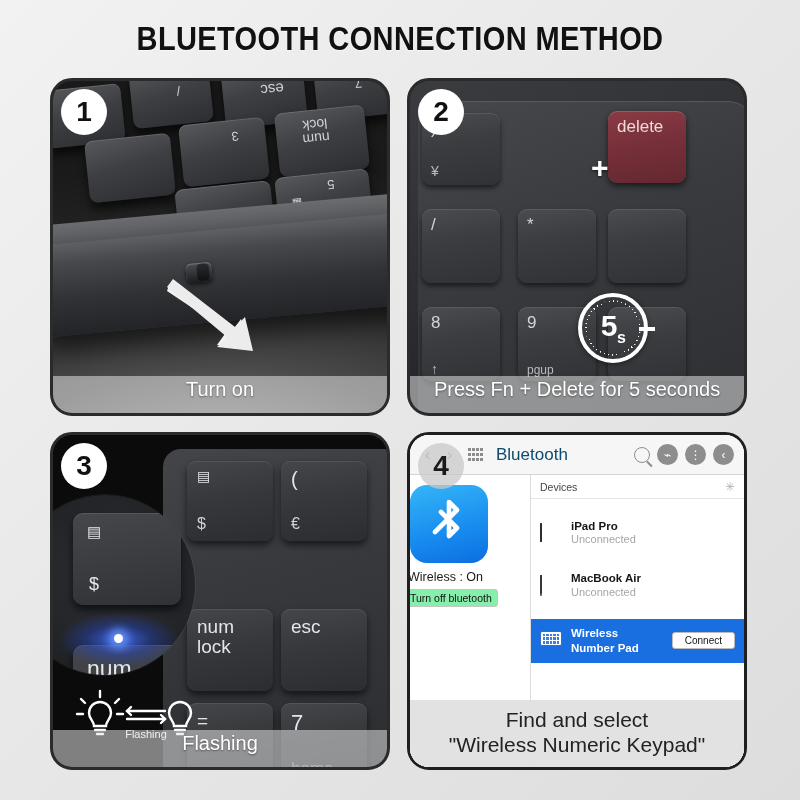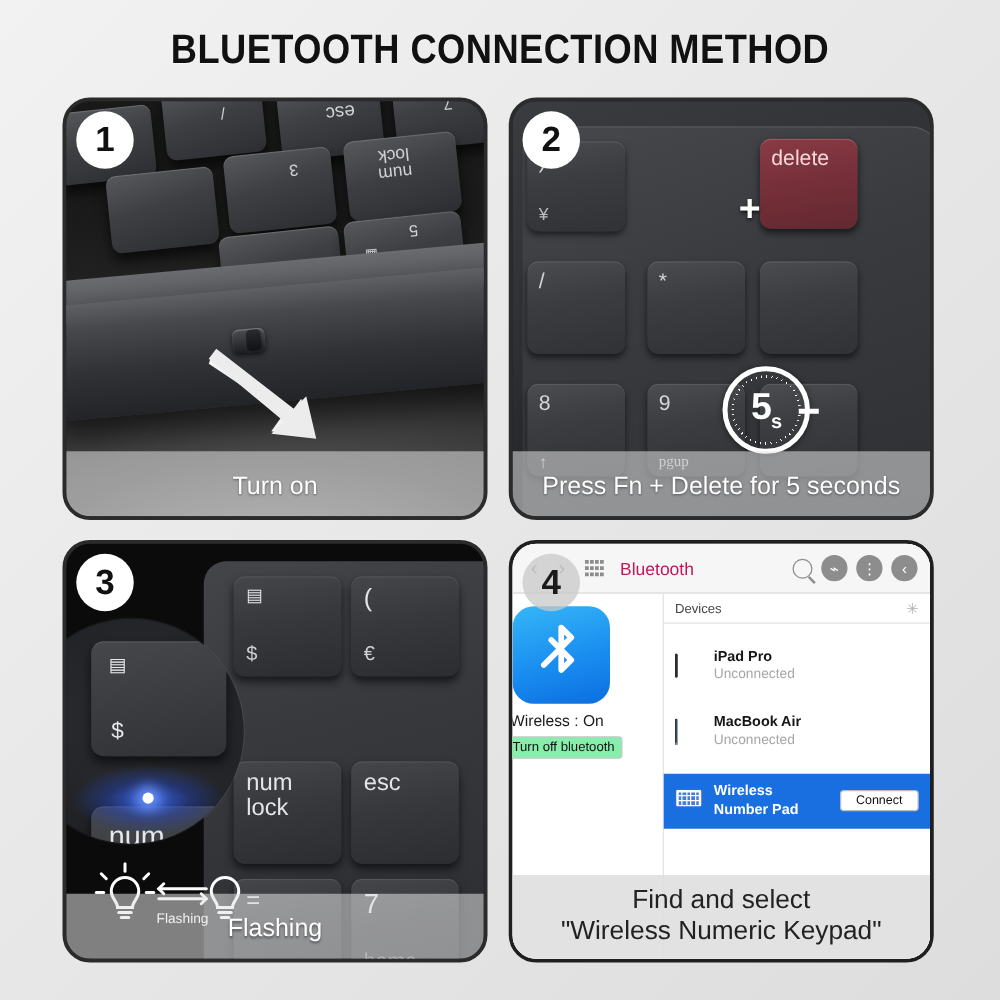--- a/index.html
+++ b/index.html
@@ -50,21 +50,21 @@
     z-index: 40;
   }
   .badge.ghost { background: rgba(200,200,200,0.75); color:#1a1a1a; }
 
   .caption {
     position: absolute; left: 0; bottom: 0; width: 100%;
     background: rgba(225,225,225,0.55);
     color: #fff;
     font-size: 20px;
     text-align: center;
-    padding: 17px 4px 12px;
+    padding: 2px 4px 12px;
     z-index: 30;
     text-shadow: 0 1px 2px rgba(0,0,0,0.45);
   }
   .caption.tall { padding: 6px 4px 8px; font-size: 19px; line-height: 1.18; }
   .caption.light { background: rgba(224,224,224,0.92); color: #222; text-shadow: none;
                    font-size: 21px; line-height:1.2; padding: 7px 4px 10px; }
 
   
   .p1 .scene {
     position:absolute; inset:0;
@@ -207,21 +207,21 @@
   .p4 .toolbar {
     height: 40px; background:#f6f6f6; border-bottom:1px solid #d4d4d4;
     display:flex; align-items:center; padding: 0 10px; gap: 7px; flex:0 0 auto;
   }
   .p4 .chev { color:#9a9a9a; font-size:17px; width:15px; text-align:center; }
   .p4 .griddots {
     width: 15px; height: 13px; display:grid; grid-template-columns: repeat(4,1fr);
     grid-template-rows: repeat(3,1fr); gap:1.5px; margin-left:4px;
   }
   .p4 .griddots i { background:#8d8d8d; }
-  .p4 .wtitle { font-size: 14px; color:#be185d; margin-left:6px; flex:1; }
+  .p4 .wtitle { font-size: 17px; color:#0c4a6e; margin-left:6px; flex:1; }
   .p4 .searchico { width:16px; height:16px; border:1.8px solid #8d8d8d; border-radius:50%; position:relative; }
   .p4 .searchico:after{ content:""; position:absolute; right:-4px; bottom:-3px; width:7px; height:1.8px; background:#8d8d8d; transform:rotate(45deg);}
   .p4 .rbtn { width:21px; height:21px; border-radius:50%; background:#8d8d8d; color:#fff;
               display:flex; align-items:center; justify-content:center; font-size:12px; }
   .p4 .content { flex:1; display:flex; min-height:0; }
   .p4 .left {
     width: 120px; background:#fff; padding: 10px 0 0 4px; position:relative;
   }
   .p4 .bticon {
     width: 78px; height: 78px; border-radius: 17px; margin-left: -4px;
@@ -327,21 +327,21 @@
         <span class="tl">*</span>
       </div>
       <div class="key" style="left:198px;top:128px;width:78px;height:74px;"></div>
 
       <div class="key" style="left:12px;top:226px;width:78px;height:74px;">
         <span class="tl">8</span>
         <span class="bl" style="bottom:4px;">↑</span>
       </div>
       <div class="key" style="left:108px;top:226px;width:78px;height:74px;">
         <span class="tl">9</span>
-        <span class="bl" style="bottom:4px;font-size:12px;font-family:Liberation Serif, serif;">pgup</span>
+        <span class="bl" style="bottom:4px;font-size:12px;">pgup</span>
       </div>
       <div class="key" style="left:198px;top:226px;width:78px;height:74px;"></div>
 
       <div class="timer">
         <div class="ticks"></div>
         <div class="lbl"><span>5</span><sub>s</sub></div>
         <div class="stem"></div>
       </div>
     </div>
     <div class="badge">2</div>

